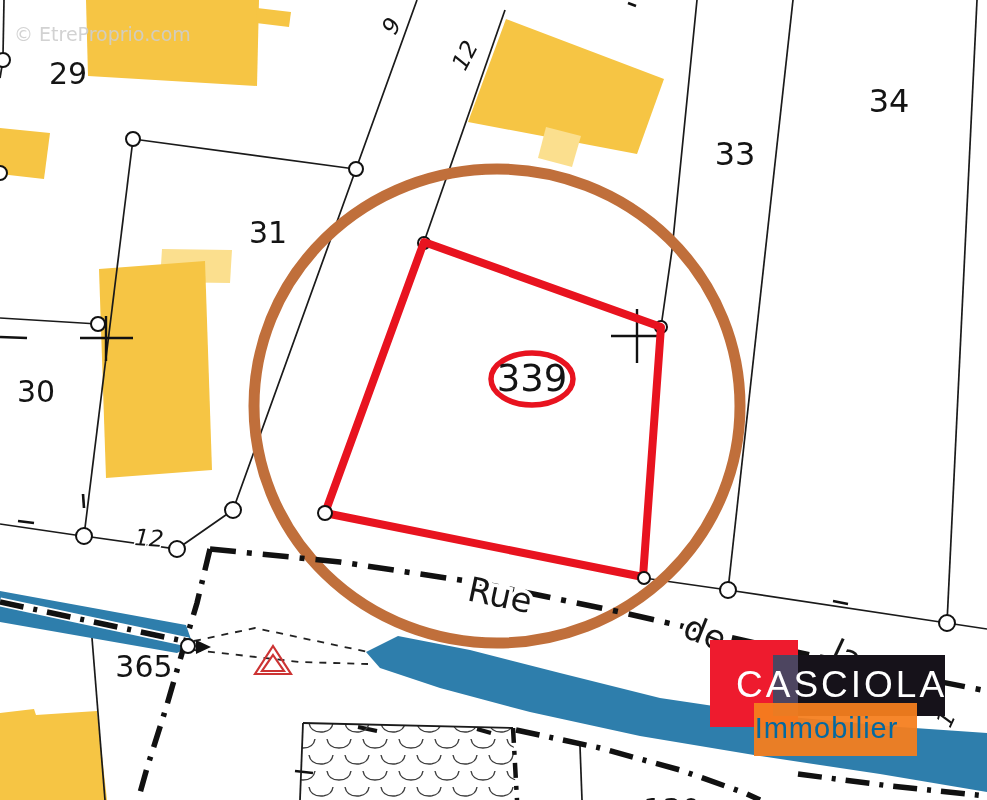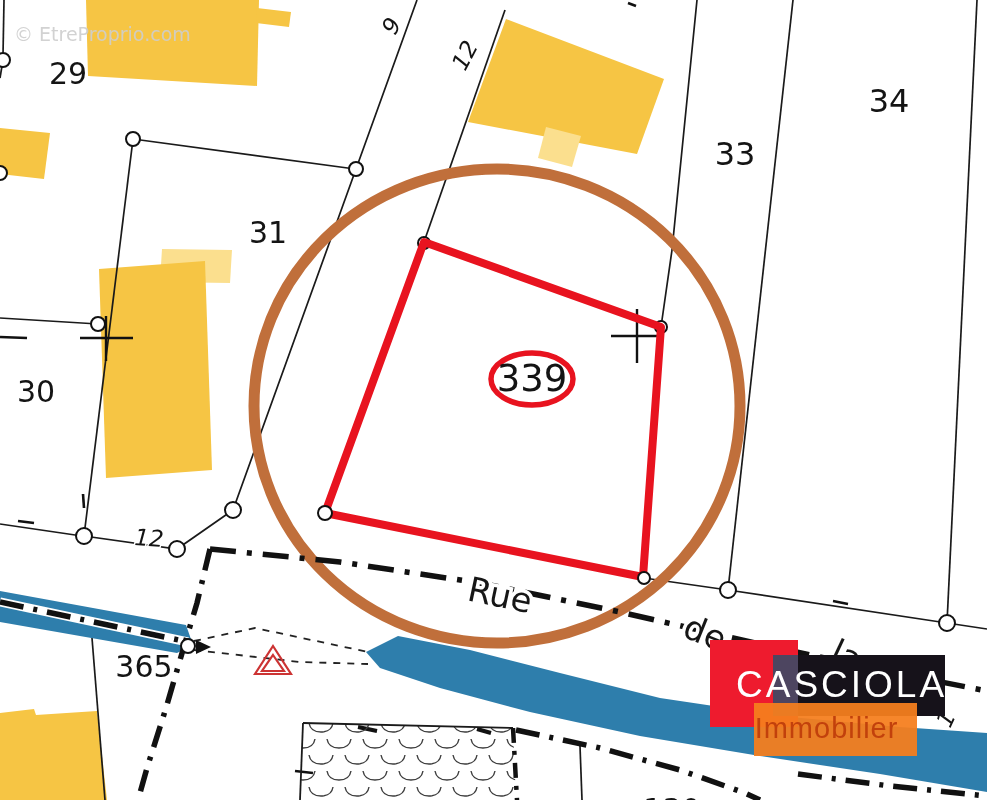--- a/index.html
+++ b/index.html
@@ -15,21 +15,21 @@
   
   .logo{position:absolute;left:0;top:0;width:987px;height:800px;pointer-events:none;}
   .logo .sq-red{position:absolute;left:710px;top:640px;width:88px;height:87px;background:#ee1b2e;}
   .logo .box-black{position:absolute;left:773px;top:655px;width:172px;height:61px;background:#16121a;}
   .logo .sq-overlap{position:absolute;left:773px;top:655px;width:25px;height:61px;background:#4d4560;}
   .logo .box-orange{position:absolute;left:754px;top:703px;width:163px;height:53px;background:#f57e1e;opacity:.94;}
   .logo .brand{position:absolute;left:736px;top:655px;width:204px;height:48px;line-height:60px;
        text-align:center;color:#ffffff;font-family:"Liberation Sans", sans-serif;
        font-size:37px;font-weight:300;letter-spacing:3px;}
   .logo .tagline{position:absolute;left:754px;top:703px;width:145px;height:53px;line-height:50px;
-       text-align:center;color:#c2410c;font-family:"Liberation Sans", sans-serif;
+       text-align:center;color:#0369a1;font-family:"Liberation Sans", sans-serif;
        font-size:29px;font-weight:300;letter-spacing:1px;}
 </style>
 </head>
 <body>
 
 <div id="map-stage">
 <svg width="987" height="800" viewBox="0 0 987 800">
   <defs>
     <pattern id="marsh" width="36" height="32" patternUnits="userSpaceOnUse">
       <path d="M3,3 c1,6 5,9 12,9 c7,0 11,-3 12,-9" fill="none" stroke="#3c3c3c" stroke-width="1.4"></path>

